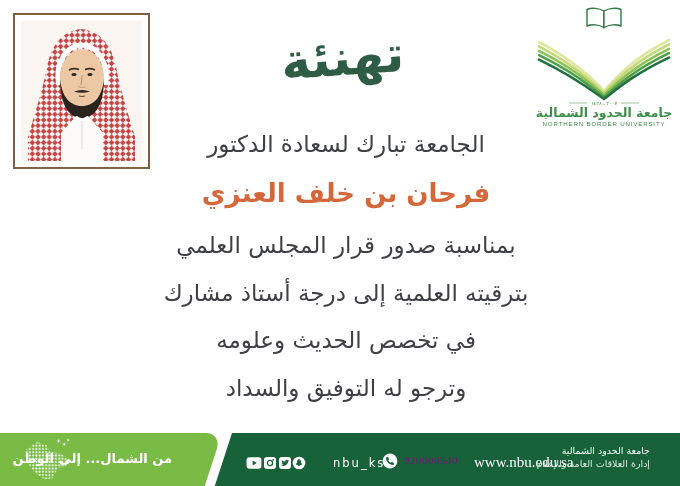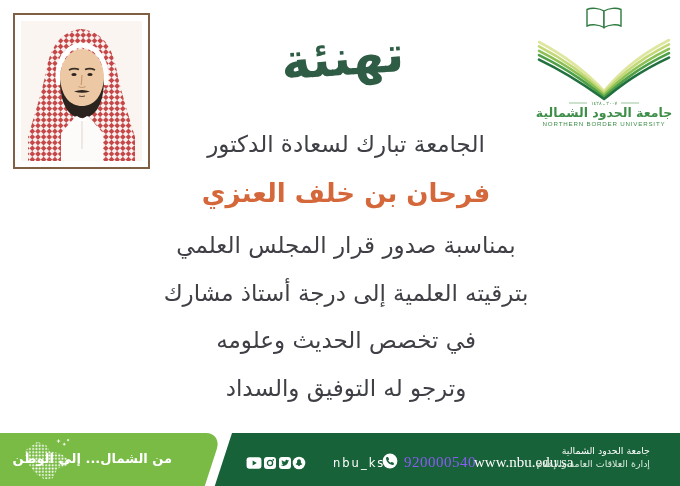--- a/index.html
+++ b/index.html
@@ -47,21 +47,21 @@
     color:#fff;font-weight:bold;font-size:13px;direction:rtl;white-space:nowrap;
   }
   .social{position:absolute;top:22px;height:16px;}
   .ic-yt{left:246px}.ic-ig{left:263px}.ic-tw{left:278px}.ic-sc{left:292px}
   .handle{
     position:absolute;left:309px;top:23px;color:#fff;font-size:11.5px;
     letter-spacing:2px;font-family:"DejaVu Sans",sans-serif;margin-left:24px;
   }
   .phone-ic{position:absolute;left:382px;top:20px;height:16px;}
   .phone-num{
-    position:absolute;left:404px;top:21px;color:#8b5cf6;font-size:15px;
+    position:absolute;left:404px;top:21px;color:#701a75;font-size:11px;
     font-family:"Liberation Serif","DejaVu Serif",serif;letter-spacing:.5px;
   }
   .website{
     position:absolute;left:474px;top:21px;color:#fff;font-size:15px;font-weight:normal;
     font-family:"Liberation Serif","DejaVu Serif",serif;
   }
   .footer-org{
     position:absolute;right:30px;top:11px;width:140px;text-align:right;direction:rtl;
     color:#fff;font-size:9.5px;line-height:13px;
   }

